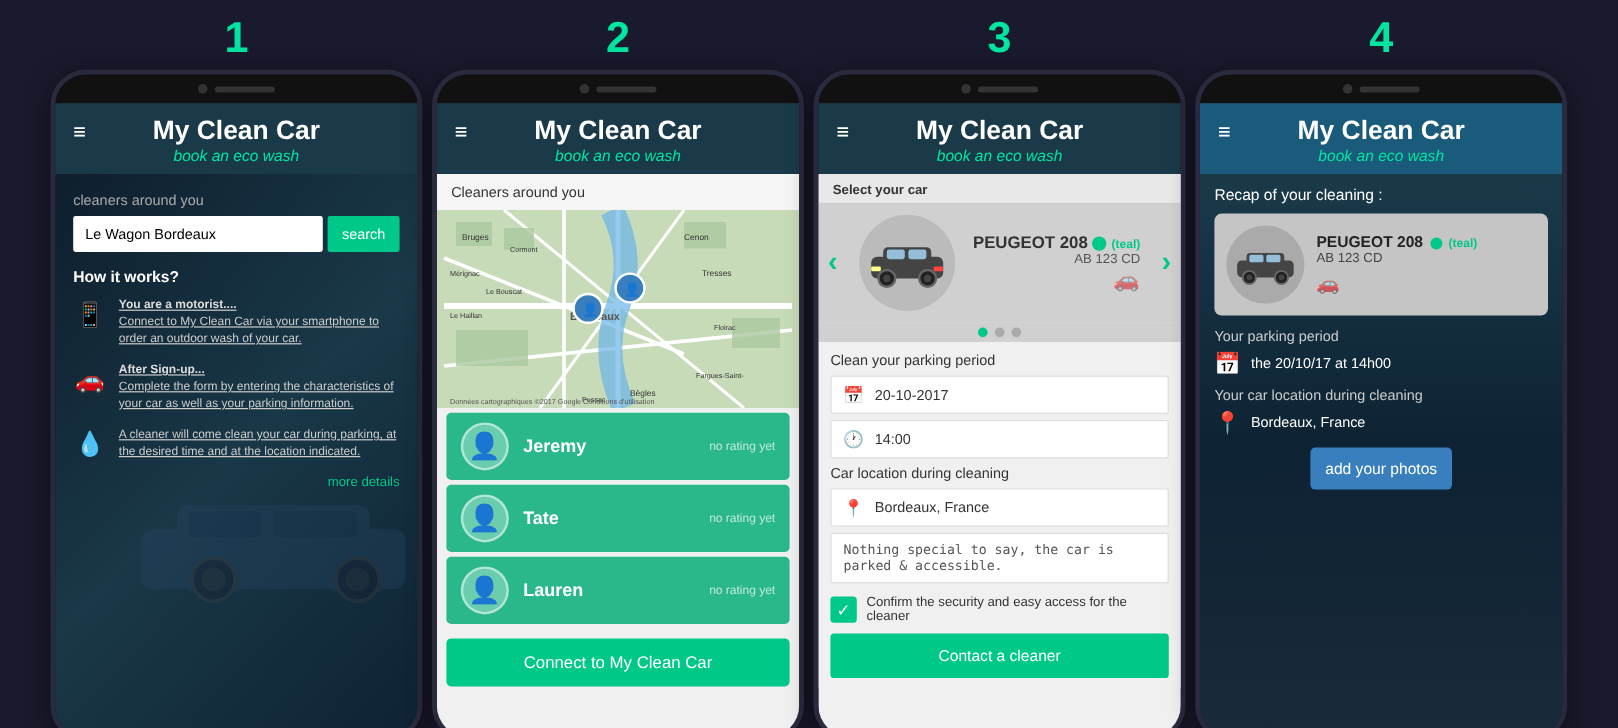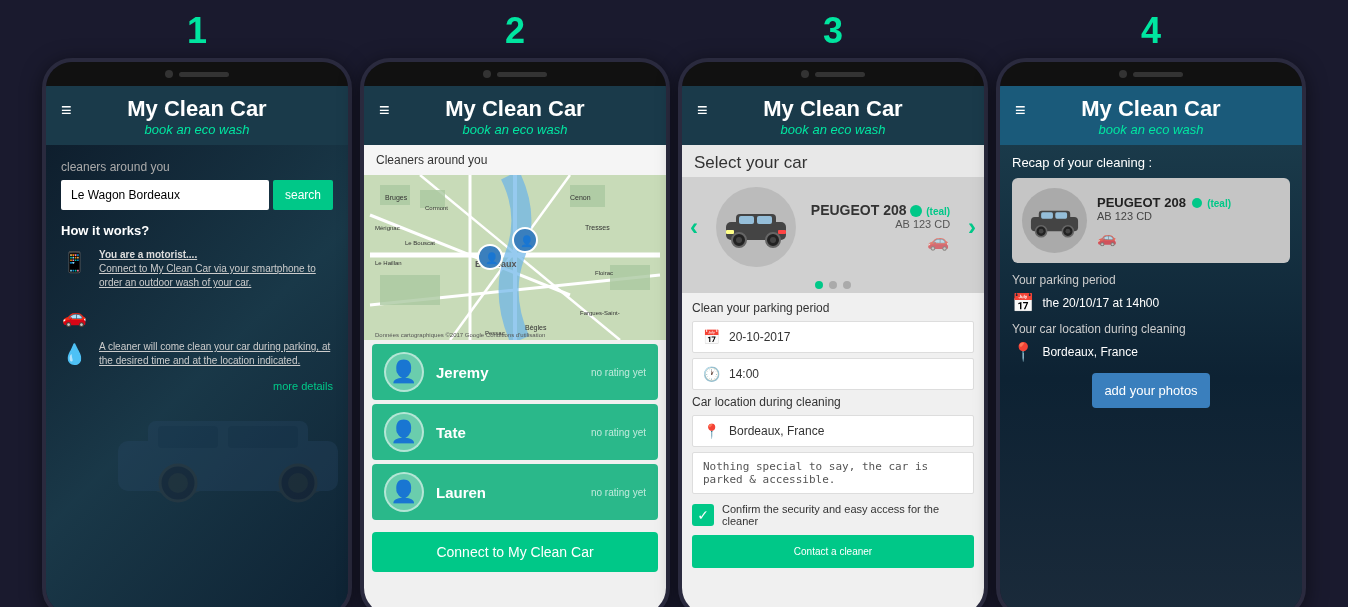--- a/index.html
+++ b/index.html
@@ -241,23 +241,24 @@
       text-align: center;
     }
     
     .screen3-content {
       height: calc(100% - 24px - 62px);
       overflow: hidden;
       background: #f0f0f0;
     }
     .select-car-label {
       padding: 8px 12px 4px;
-      font-size: 17px;
+      font-size: 11px;
       color: #333;
       background: #e8e8e8;
+      font-weight: bold;
     }
     .car-slider {
       background: #d0d0d0;
       display: flex;
       align-items: center;
       justify-content: space-between;
       padding: 10px 8px;
       position: relative;
     }
     .car-arrow {
@@ -380,21 +381,21 @@
       font-size: 11px;
       color: #333;
       flex: 1;
     }
     .contact-btn {
       background: #00c888;
       color: white;
       border: none;
       padding: 11px;
       width: 100%;
-      font-size: 10px;
+      font-size: 13px;
       border-radius: 3px;
       cursor: pointer;
       margin-top: 8px;
       text-align: center;
     }
     
     .screen4-content {
       height: calc(100% - 24px - 62px);
       overflow: hidden;
       background: linear-gradient(to bottom, #1a3a4a 0%, #0d2233 50%, #1a2a3a 100%);
@@ -520,20 +521,21 @@
             <input class="search-input" type="text" value="Le Wagon Bordeaux" style="">
             <button class="search-btn">search</button>
           </div>
           <div class="how-it-works">How it works?</div>
           <div class="how-item">
             <div class="how-icon">📱</div>
             <div class="how-text"><strong>You are a motorist....</strong><br>Connect to My Clean Car via your smartphone to order an outdoor wash of your car.</div>
           </div>
           <div class="how-item">
             <div class="how-icon">🚗</div>
+            <div class="how-text"><strong>After Sign-up...</strong><br>Complete the form by entering the characteristics of your car as well as your parking information.</div>
           </div>
           <div class="how-item">
             <div class="how-icon">💧</div>
             <div class="how-text">A cleaner will come clean your car during parking, at the desired time and at the location indicated.</div>
           </div>
           <div class="more-details">more details</div>
         </div>
       </div>
     </div>
   </div>

